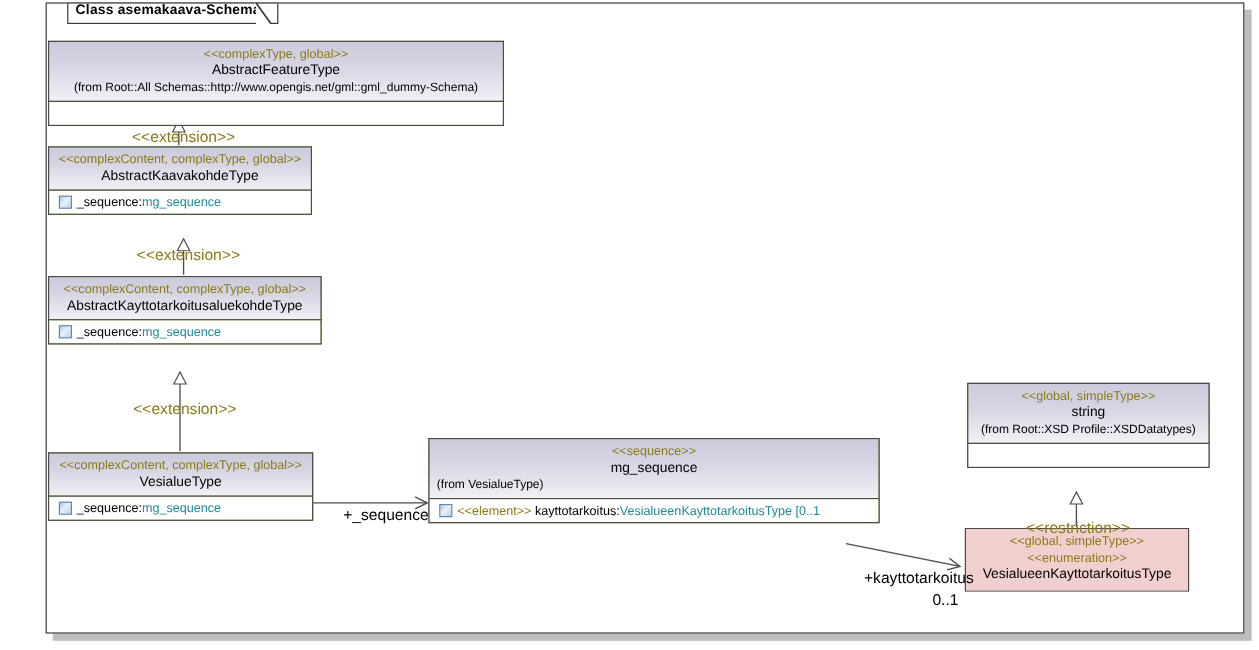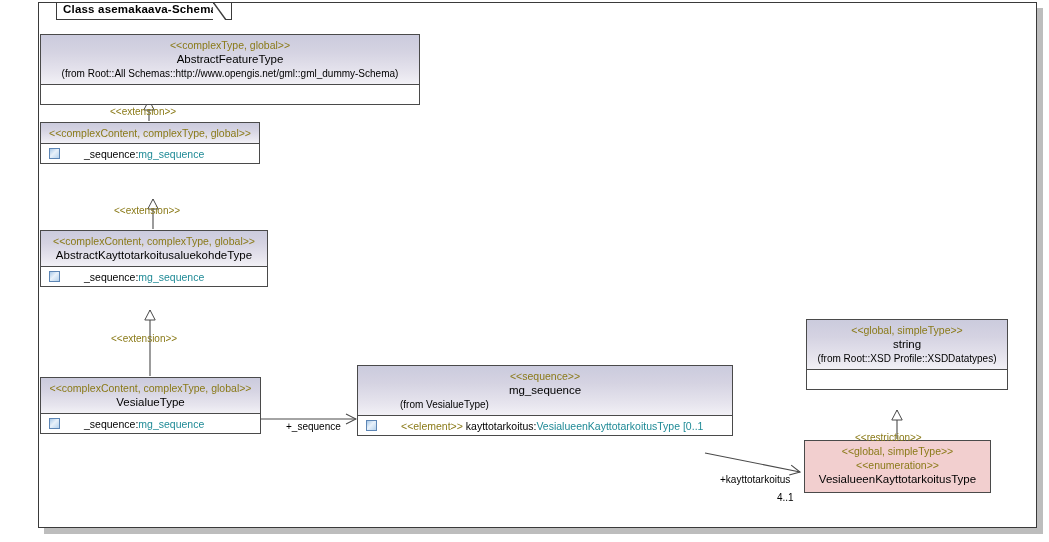--- a/index.html
+++ b/index.html
@@ -83,32 +83,32 @@
     font-weight: normal;
     line-height: 15px;
     white-space: nowrap;
   }
   .cfrom {
     color: #000000;
     font-size: 10px;
     line-height: 14px;
     white-space: nowrap;
   }
-  .cfrom.left { text-align: left; padding-left: 2px; margin-left: 36px; }
+  .cfrom.left { text-align: left; padding-left: 2px; }
   .uml-compartment {
     background: #ffffff;
     padding: 3px 4px;
     min-height: 13px;
     display: flex;
     align-items: center;
   }
   .attr-row {
     display: flex;
     align-items: center;
-    gap: 24px;
+    gap: 4px;
     padding-left: 4px;
   }
   .attr-icon {
     width: 11px; height: 11px;
     flex: 0 0 11px;
     border: 1px solid #5d86b5;
     background: linear-gradient(135deg, #a9c9e8 0%, #e8f1fa 45%, #b7d3ed 100%);
     box-sizing: border-box;
   }
   .attr-text {
@@ -116,21 +116,21 @@
     color: #000000;
     white-space: nowrap;
   }
   .attr-text .tealv { color: #1f8a96; }
   .attr-text .stereo-i { color: #8a7a18; }
   .attr-text .mult { color: #1f8a96; }
 
   
   .conn-label {
     position: absolute;
-    font-size: 10px;
+    font-size: 13px;
     color: #000000;
     white-space: nowrap;
   }
   .conn-label.stereo-lbl { color: #8a7a18; }
 
   .svg-layer {
     position: absolute;
     left: 0; top: 0;
     width: 1049px; height: 542px;
     pointer-events: none;
@@ -175,20 +175,21 @@
       <div class="stereo">&lt;&lt;complexType, global&gt;&gt;</div>
       <div class="cname">AbstractFeatureType</div>
       <div class="cfrom">(from Root::All Schemas::http://www.opengis.net/gml::gml_dummy-Schema)</div>
     </div>
     <div class="uml-compartment" style="height:11px;"></div>
   </div>
 
   <div class="uml-box" style="left:40px; top:122px; width:220px;">
     <div class="uml-head">
       <div class="stereo">&lt;&lt;complexContent, complexType, global&gt;&gt;</div>
+      <div class="cname">AbstractKaavakohdeType</div>
     </div>
     <div class="uml-compartment">
       <div class="attr-row">
         <span class="attr-icon"></span>
         <span class="attr-text"><span>_sequence:</span><span class="tealv">mg_sequence</span></span>
       </div>
     </div>
   </div>
 
   <div class="uml-box" style="left:40px; top:230px; width:228px;">
@@ -253,19 +254,19 @@
   <div class="conn-label stereo-lbl" style="left:114px; top:205px;">&lt;&lt;extension&gt;&gt;</div>
 
   <div class="conn-label stereo-lbl" style="left:111px; top:333px;">&lt;&lt;extension&gt;&gt;</div>
 
   <div class="conn-label stereo-lbl" style="left:855px; top:432px;">&lt;&lt;restriction&gt;&gt;</div>
 
   <div class="conn-label" style="left:286px; top:421px;">+_sequence</div>
 
   <div class="conn-label" style="left:720px; top:474px;">+kayttotarkoitus</div>
 
-  <div class="conn-label" style="left:777px; top:492px;">4..1</div>
+  <div class="conn-label" style="left:777px; top:492px;">0..1</div>
 
 <div id="frame-tab-slant" style="left: 213.219px;"><svg width="14" height="18" viewBox="0 0 14 18">
         <path d="M 0,0 L 13,18 L 13,18 L 0,18 Z" fill="#ffffff" stroke="none"></path>
         <path d="M 0,0 L 13,18" stroke="#3a3a3a" stroke-width="1.4" fill="none"></path>
       </svg></div>
   </div>
 
 </body></html>

